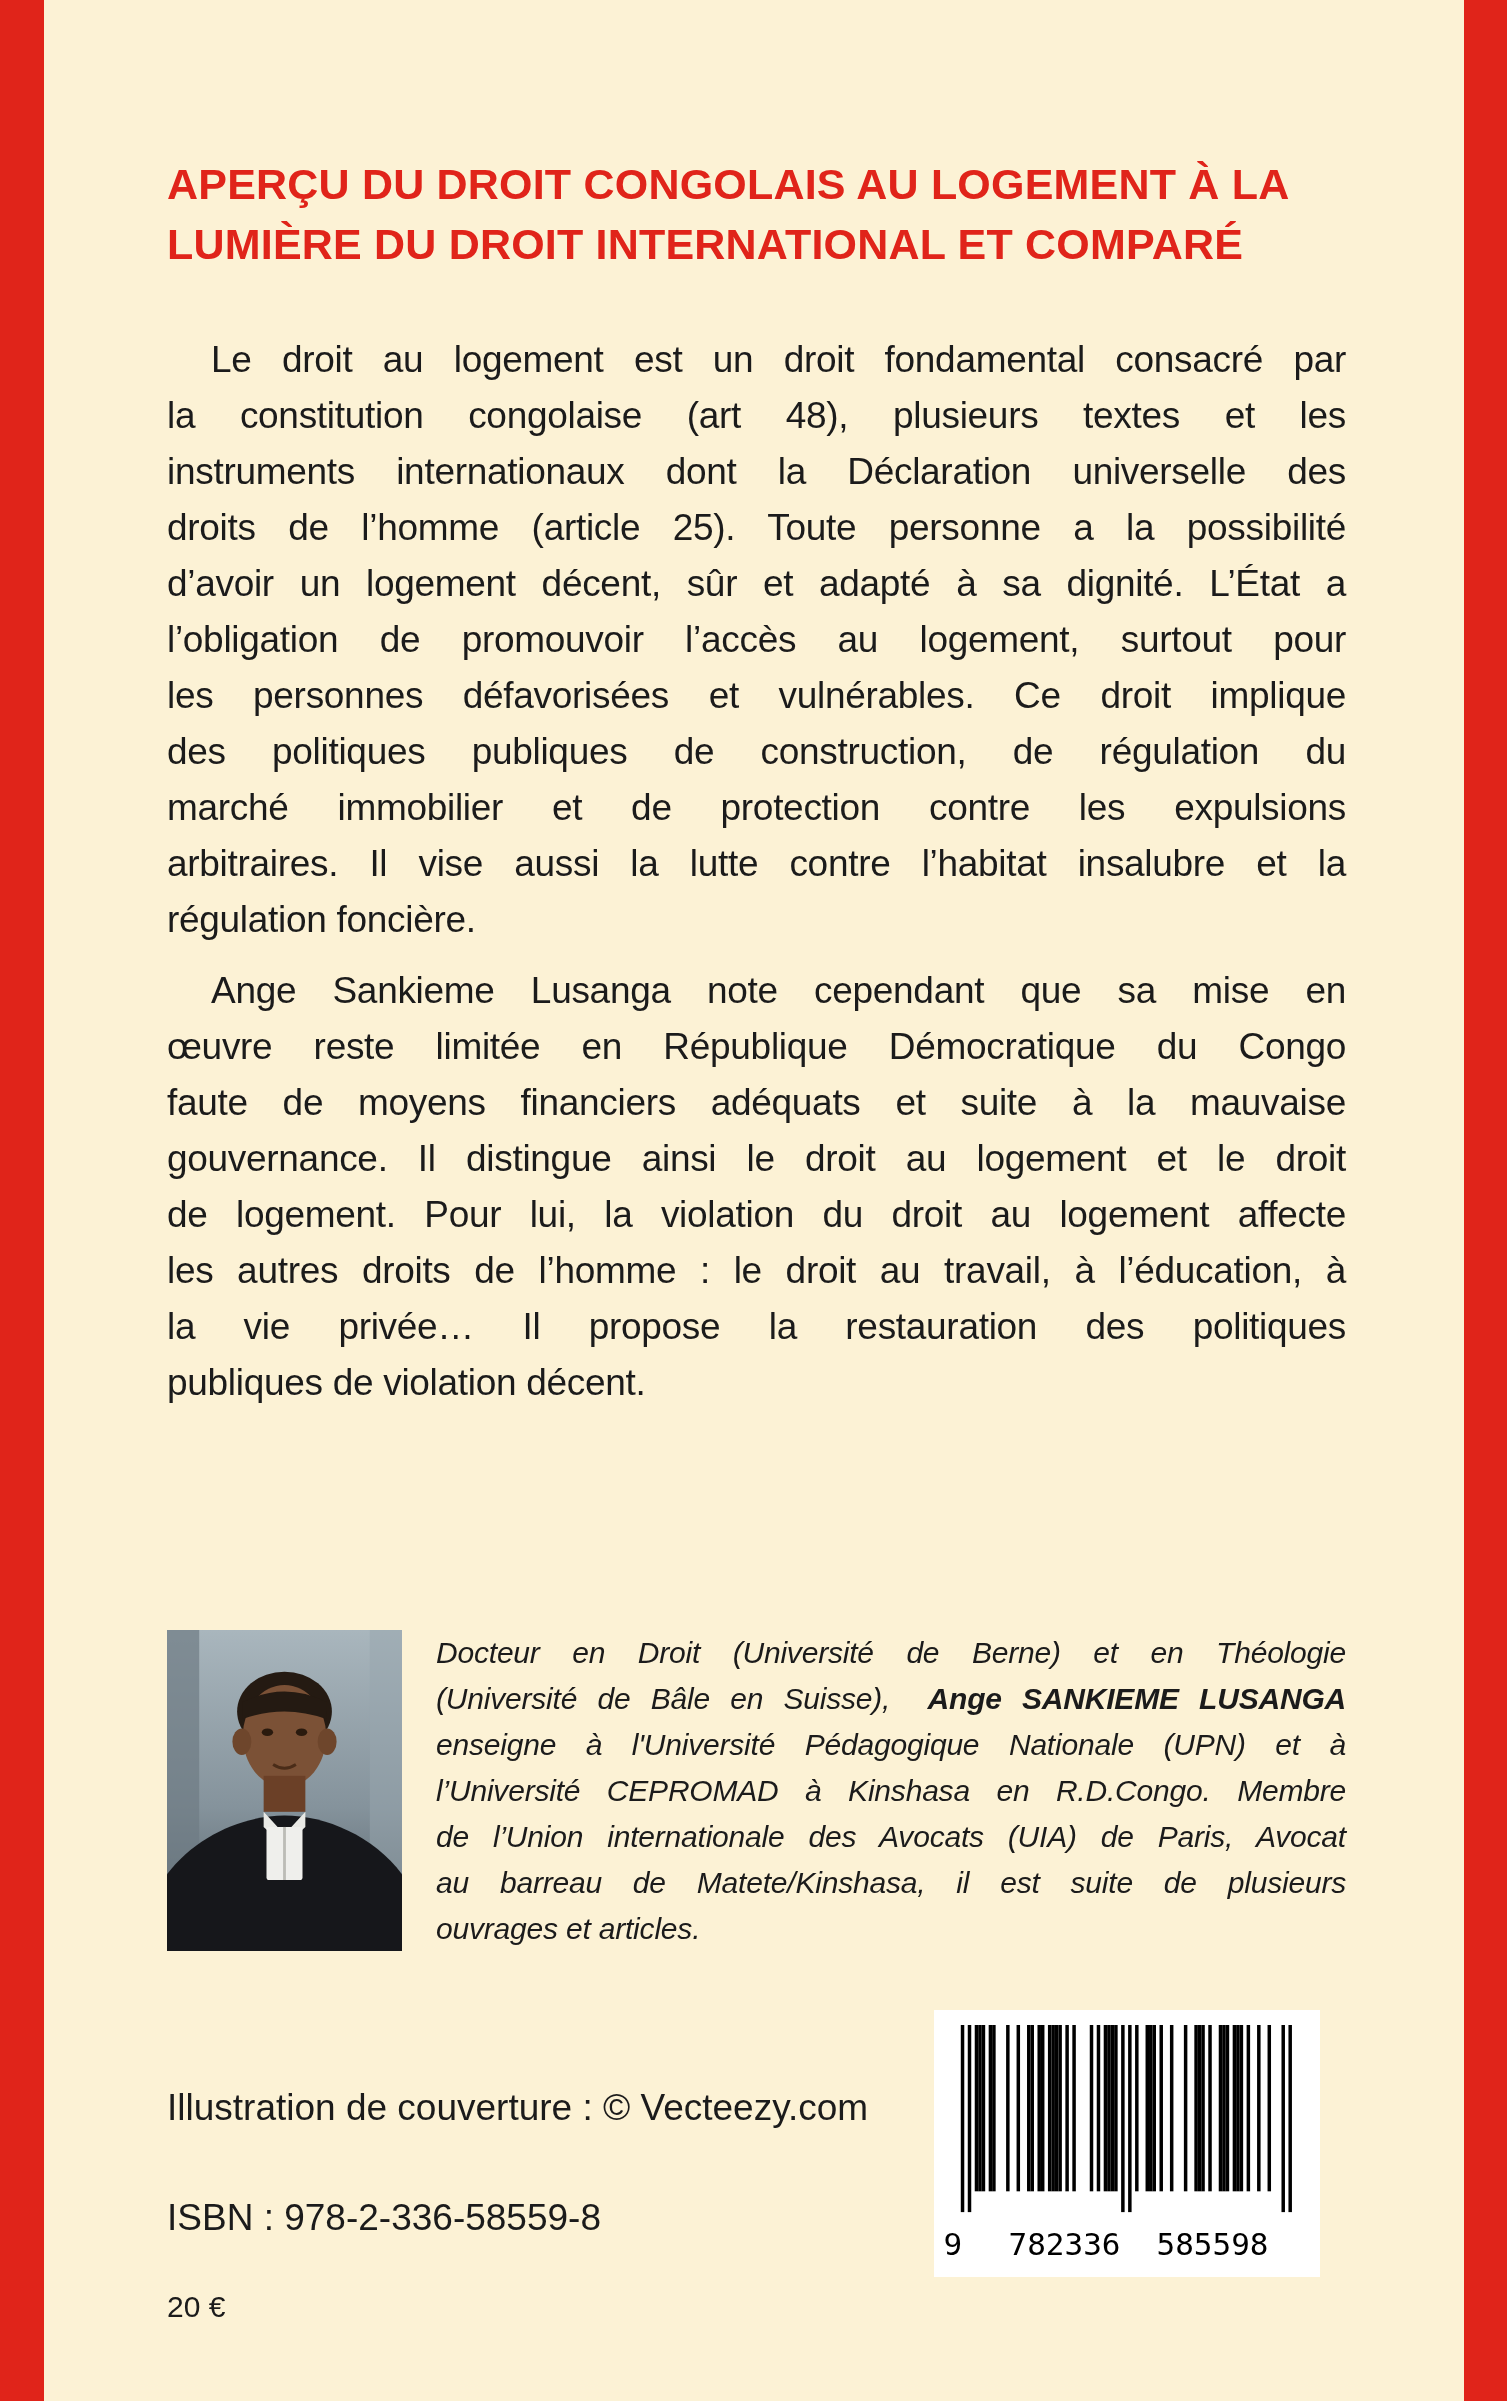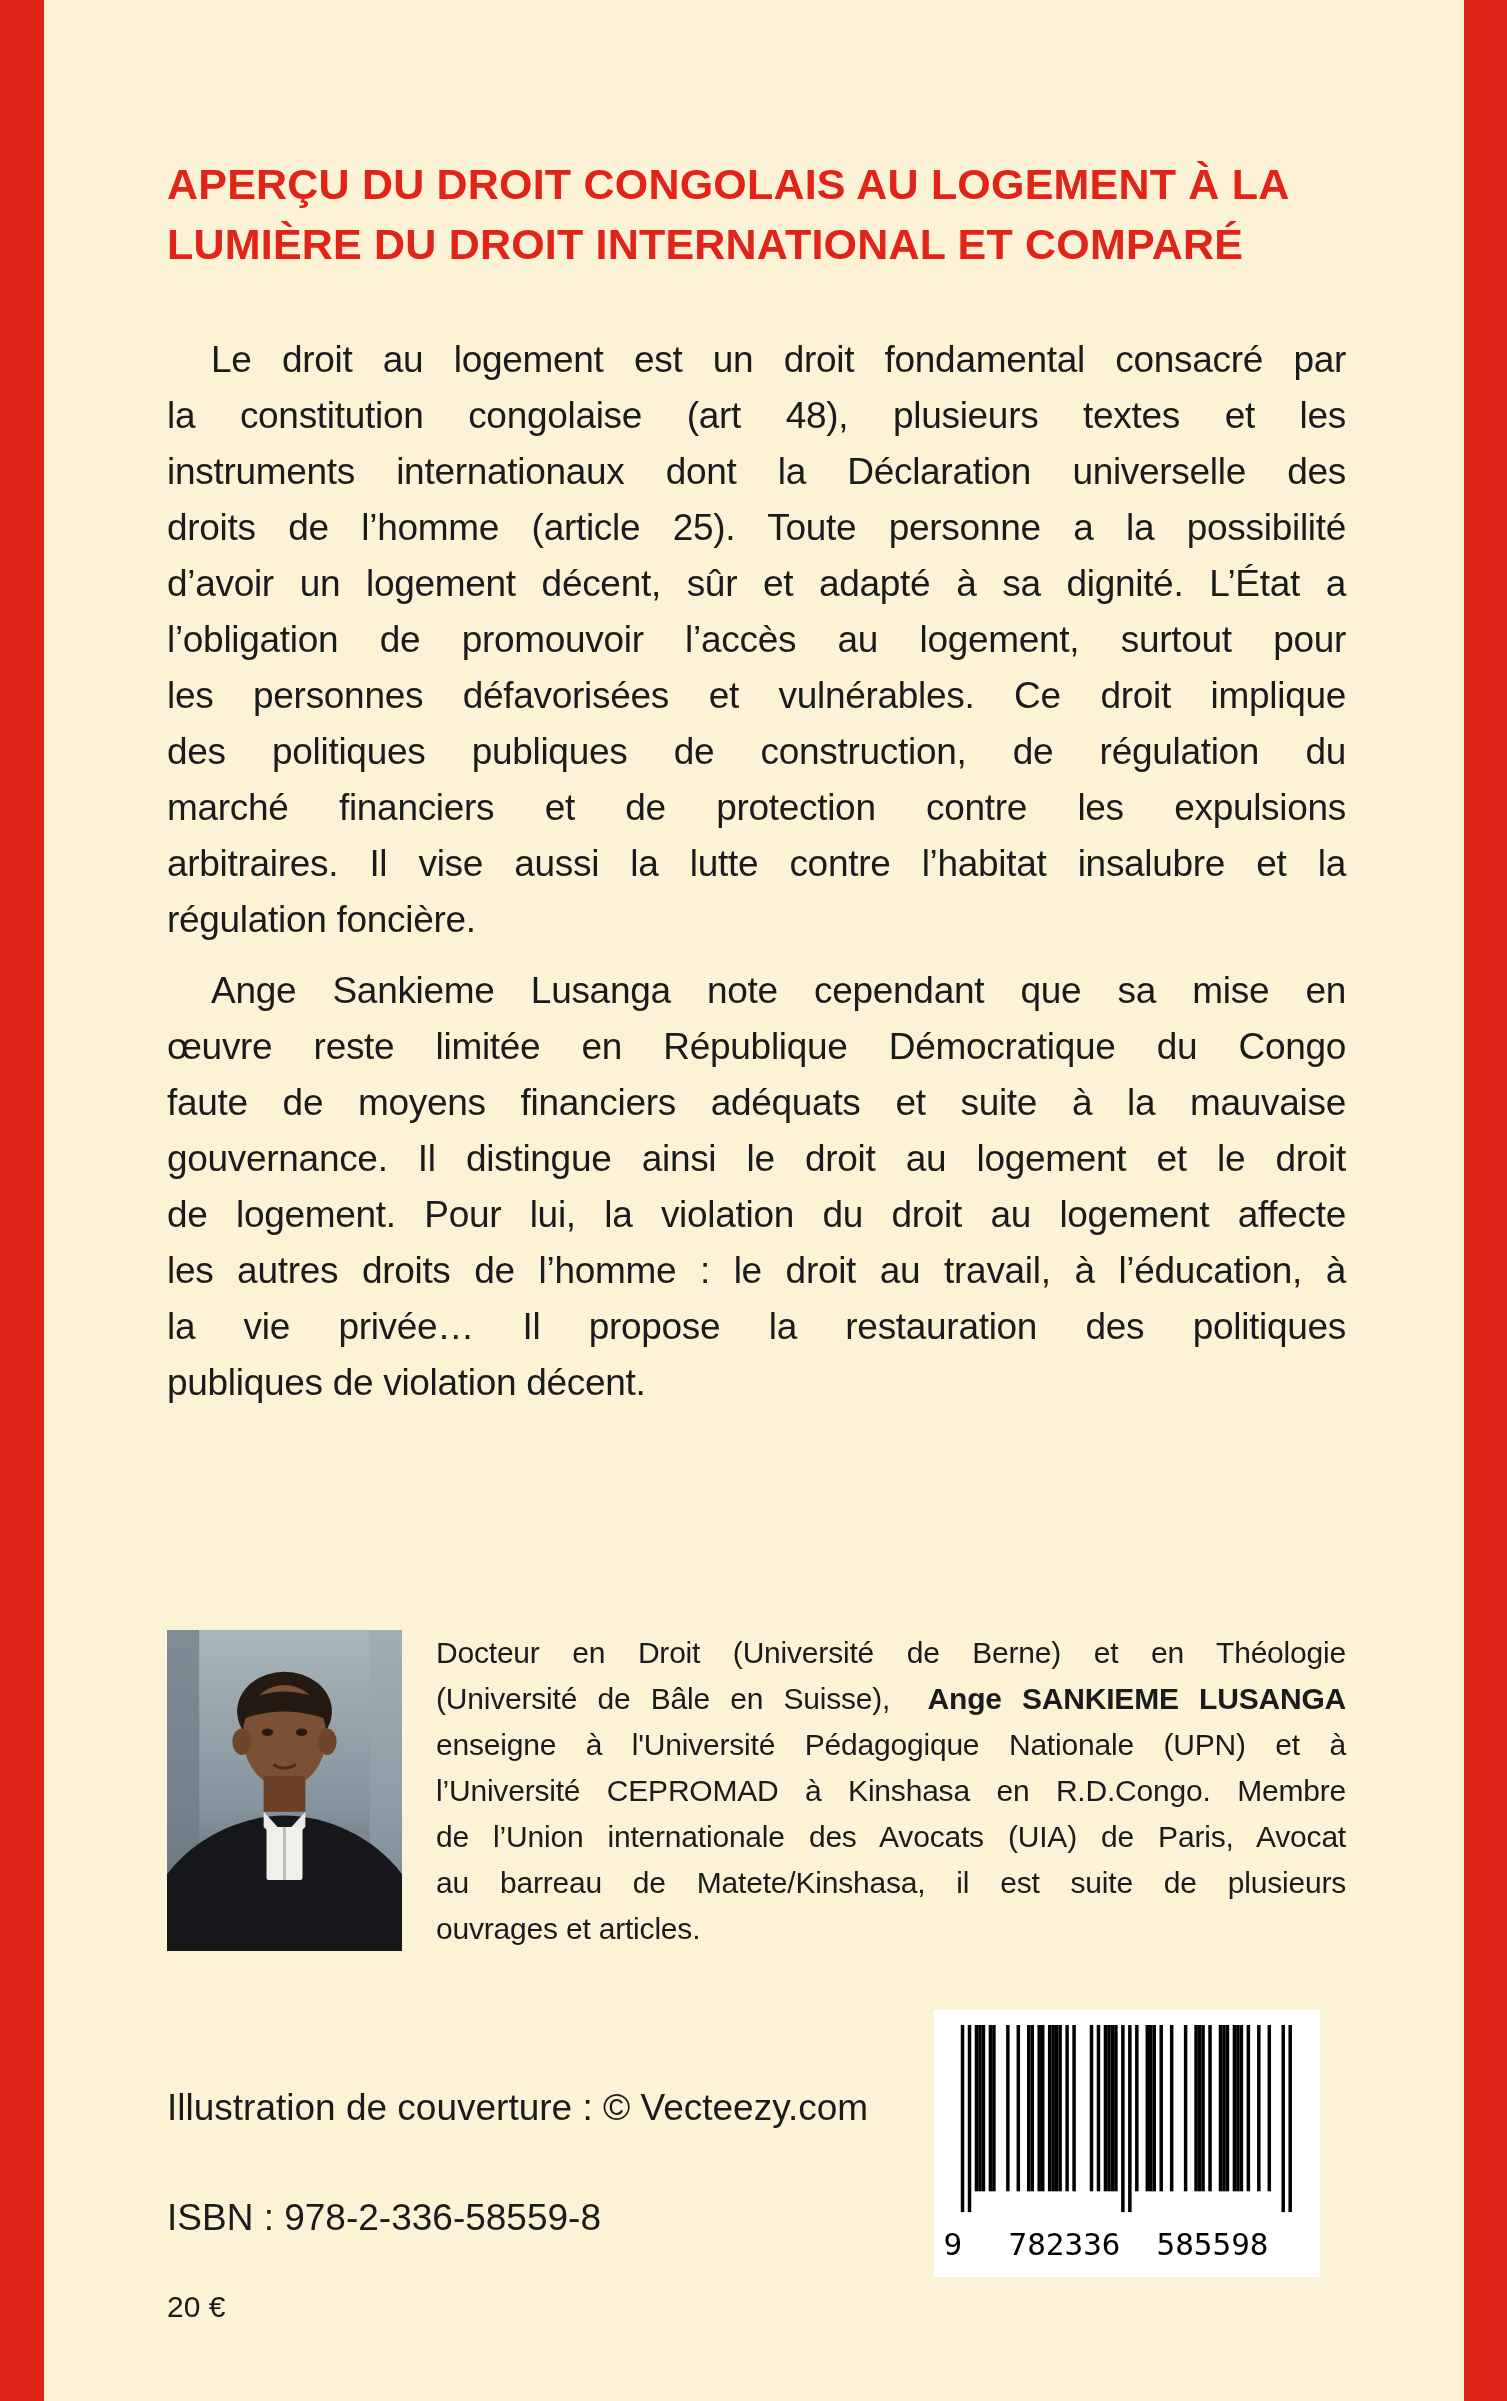--- a/index.html
+++ b/index.html
@@ -35,21 +35,21 @@
   .line.indent { text-indent: 44px; }
   .para.p2 { margin-top: 15px; }
 
   .author {
     position: absolute; left: 167px; top: 1630px; width: 1179px;
     display: flex; align-items: flex-start;
   }
   .photo { width: 235px; height: 321px; flex: none; display: block; }
   .bio {
     margin-left: 34px; width: 913px;
-    font-size: 30px; line-height: 46px;
+    font-style: italic; font-size: 30px; line-height: 46px;
     letter-spacing: -0.2px;
   }
   .bio b { font-weight: bold; margin-left: 17px; }
 
   .credit { position: absolute; left: 167px; top: 2087px; font-size: 37px; }
   .isbn   { position: absolute; left: 167px; top: 2197px; font-size: 37px; }
   .price  { position: absolute; left: 167px; top: 2290px; font-size: 30px; }
 
   .barcode {
     position: absolute; left: 934px; top: 2010px;
@@ -81,21 +81,21 @@
 <section class="bodytext">
   <div class="para p1">
     <div class="line indent">Le droit au logement est un droit fondamental consacré par</div>
     <div class="line">la constitution congolaise (art 48), plusieurs textes et les</div>
     <div class="line">instruments internationaux dont la Déclaration universelle des</div>
     <div class="line">droits de l’homme (article 25). Toute personne a la possibilité</div>
     <div class="line">d’avoir un logement décent, sûr et adapté à sa dignité. L’État a</div>
     <div class="line">l’obligation de promouvoir l’accès au logement, surtout pour</div>
     <div class="line">les personnes défavorisées et vulnérables. Ce droit implique</div>
     <div class="line">des politiques publiques de construction, de régulation du</div>
-    <div class="line">marché financiers et de protection contre les expulsions</div>
+    <div class="line">marché immobilier et de protection contre les expulsions</div>
     <div class="line">arbitraires. Il vise aussi la lutte contre l’habitat insalubre et la</div>
     <div class="line last">régulation foncière.</div>
   </div>
   <div class="para p2">
     <div class="line indent">Ange Sankieme Lusanga note cependant que sa mise en</div>
     <div class="line">œuvre reste limitée en République Démocratique du Congo</div>
     <div class="line">faute de moyens financiers adéquats et suite à la mauvaise</div>
     <div class="line">gouvernance. Il distingue ainsi le droit au logement et le droit</div>
     <div class="line">de logement. Pour lui, la violation du droit au logement affecte</div>
     <div class="line">les autres droits de l’homme : le droit au travail, à l’éducation, à</div>

